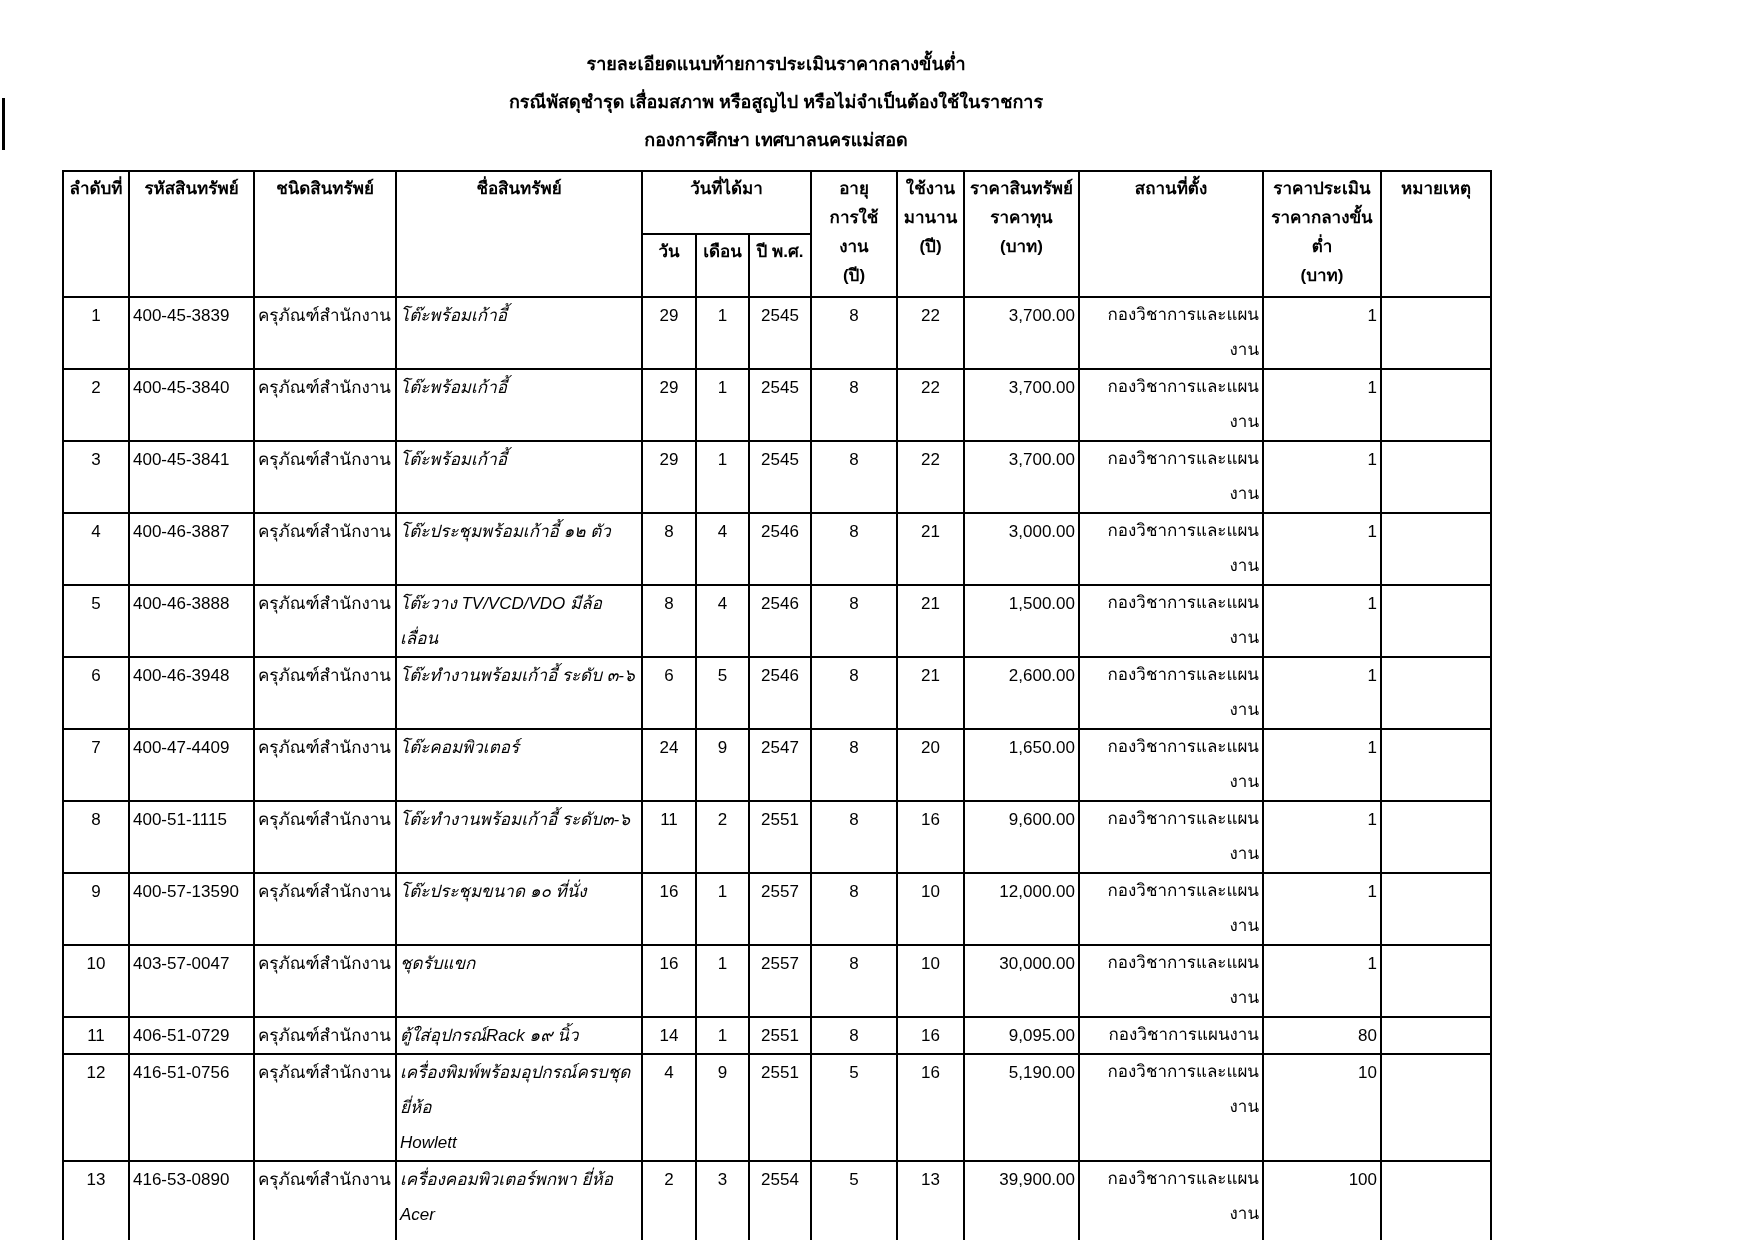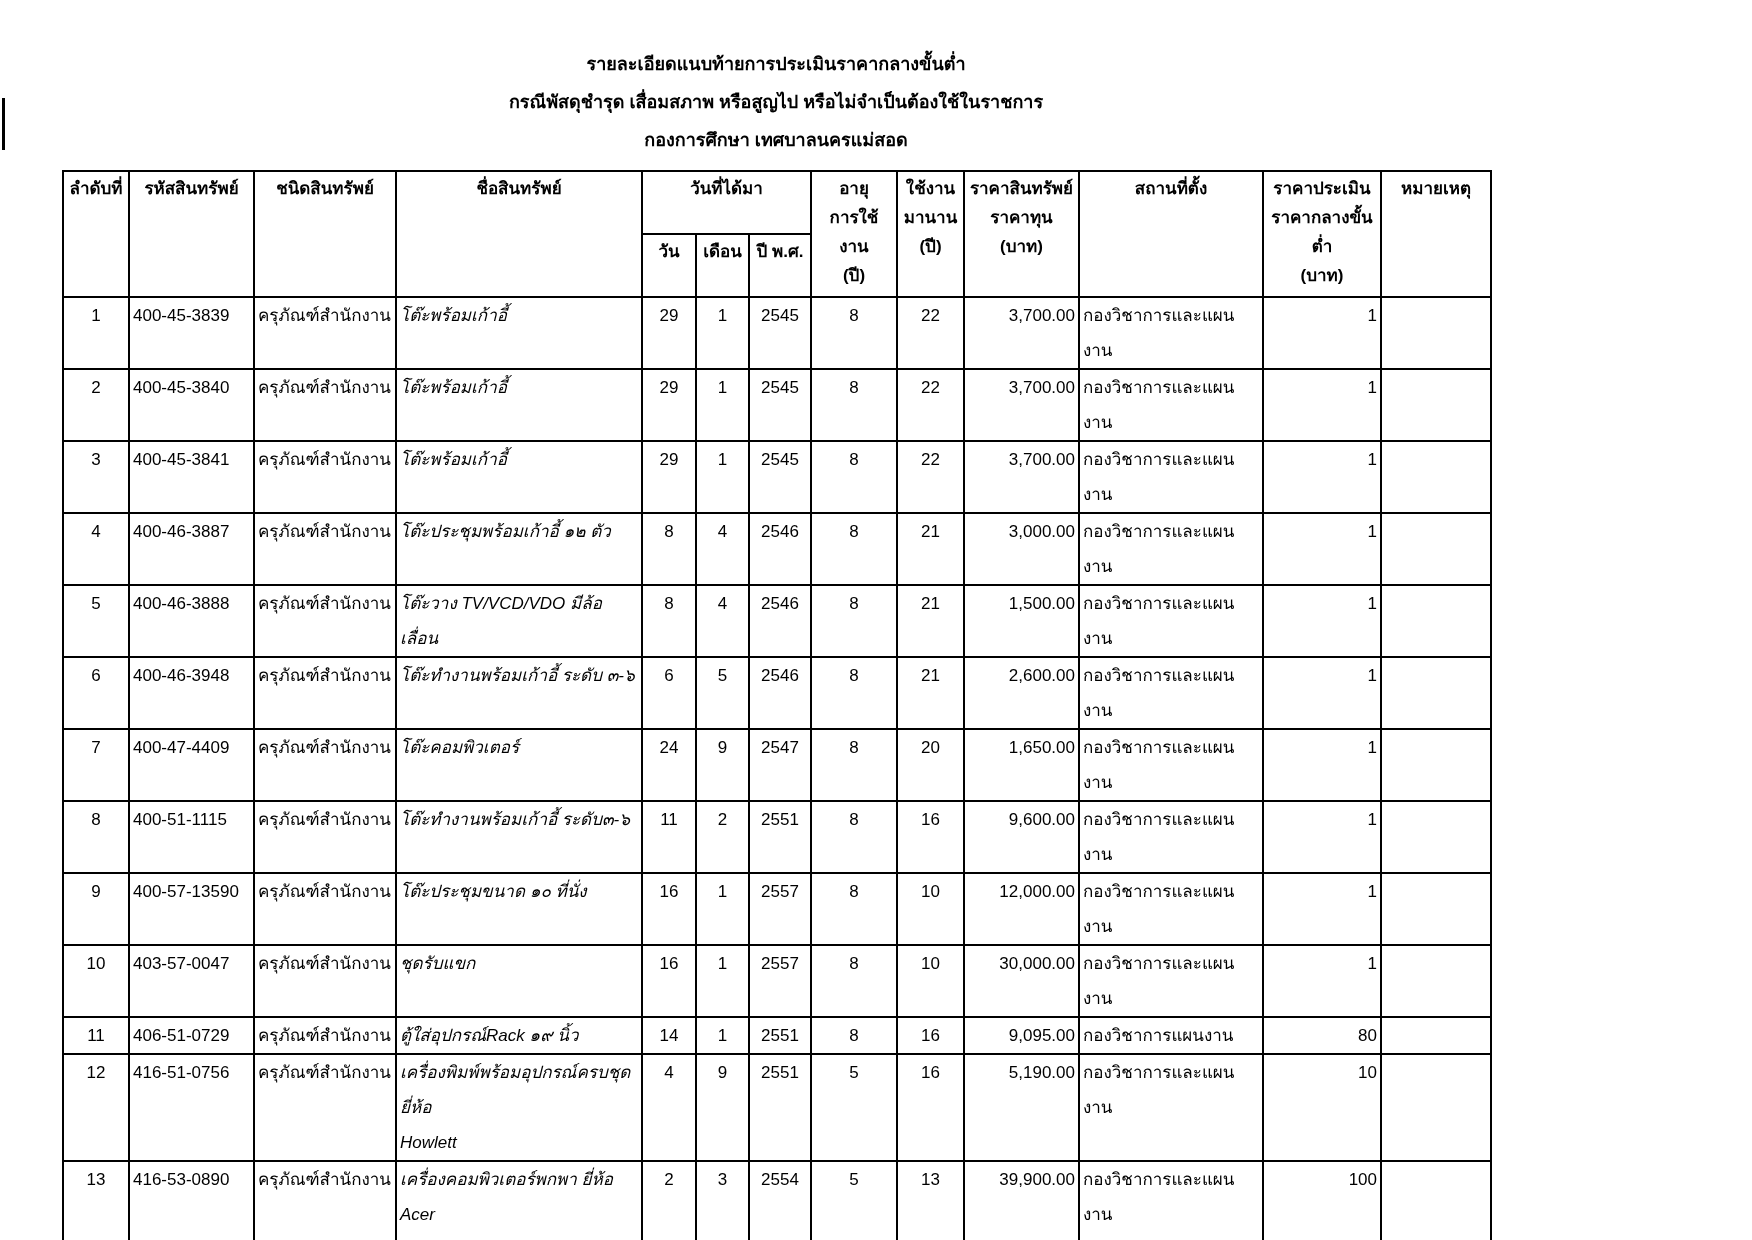--- a/index.html
+++ b/index.html
@@ -29,21 +29,21 @@
     font-weight:bold;text-align:center;line-height:29px;
     padding-top:2px;padding-bottom:6px;
   }
   table.asset td{line-height:35px;}
   td.c-no{text-align:center;}
   td.c-code{text-align:left;padding-left:4px;}
   td.c-type{text-align:left;padding-left:6px;}
   td.c-name{text-align:left;padding-left:6px;font-style:italic;}
   td.c-day,td.c-month,td.c-year,td.c-age,td.c-used{text-align:center;}
   td.c-cost{text-align:right;padding-right:3px;margin-left:28px;}
-  td.c-loc{text-align:left;padding-left:4px;}
+  td.c-loc{text-align:right;padding-left:4px;font-family:Liberation Mono, monospace;}
   td.c-appr{text-align:right;padding-right:5px;}
   td.c-remark{text-align:left;}
   .hline{display:block;}
 </style>
 </head>
 <body>
 
 <div class="page">
 
   <div class="scan-mark"></div>

